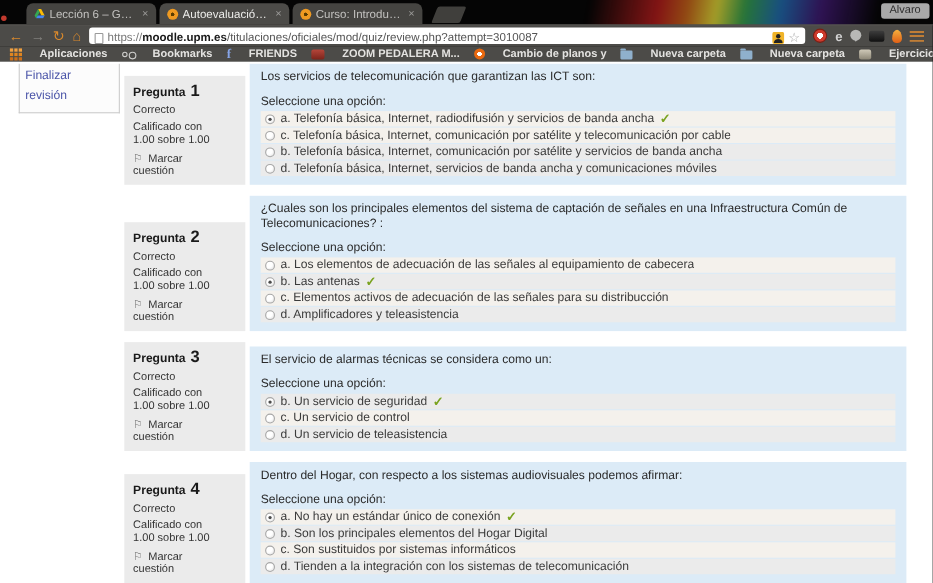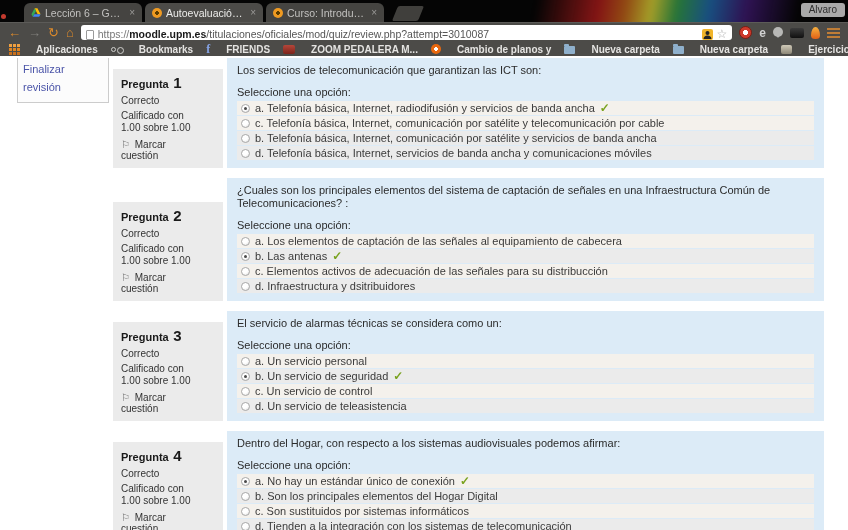--- a/index.html
+++ b/index.html
@@ -277,39 +277,39 @@
       <div class="qflag">
         <span class="flag-ic">⚐</span><span> Marcar cuestión</span>
       </div>
     </div>
     <div class="qcontent">
       <div class="qtext">¿Cuales son los principales elementos del sistema de captación de señales en una Infraestructura Común de Telecomunicaciones? :</div>
       <div class="qprompt">Seleccione una opción:</div>
       <div class="opts">
   <div class="opt r0">
     <span class="radio"></span>
-    <span class="otext">a. Los elementos de captación de las señales al equipamiento de cabecera</span>
+    <span class="otext">a. Los elementos de adecuación de las señales al equipamiento de cabecera</span>
 
   </div>
 
   <div class="opt r1">
     <span class="radio sel"></span>
     <span class="otext">b. Las antenas</span>
     <span class="check">✓</span>
   </div>
 
   <div class="opt r0">
     <span class="radio"></span>
     <span class="otext">c. Elementos activos de adecuación de las señales para su distribucción</span>
 
   </div>
 
   <div class="opt r1">
     <span class="radio"></span>
-    <span class="otext">d. Infraestructura y dsitribuidores</span>
+    <span class="otext">d. Amplificadores y teleasistencia</span>
 
   </div>
 </div>
     </div>
   </div>
 
   <div class="qblock">
     <div class="qinfo">
       <div class="qtitle">
         <span class="qlabel">Pregunta</span>
@@ -318,25 +318,20 @@
       <div class="qstatus">Correcto</div>
       <div class="qgrade">Calificado con 1.00 sobre 1.00</div>
       <div class="qflag">
         <span class="flag-ic">⚐</span><span> Marcar cuestión</span>
       </div>
     </div>
     <div class="qcontent">
       <div class="qtext">El servicio de alarmas técnicas se considera como un:</div>
       <div class="qprompt">Seleccione una opción:</div>
       <div class="opts">
-  <div class="opt r0">
-    <span class="radio"></span>
-    <span class="otext">a. Un servicio personal</span>
-
-  </div>
 
   <div class="opt r1">
     <span class="radio sel"></span>
     <span class="otext">b. Un servicio de seguridad</span>
     <span class="check">✓</span>
   </div>
 
   <div class="opt r0">
     <span class="radio"></span>
     <span class="otext">c. Un servicio de control</span>

